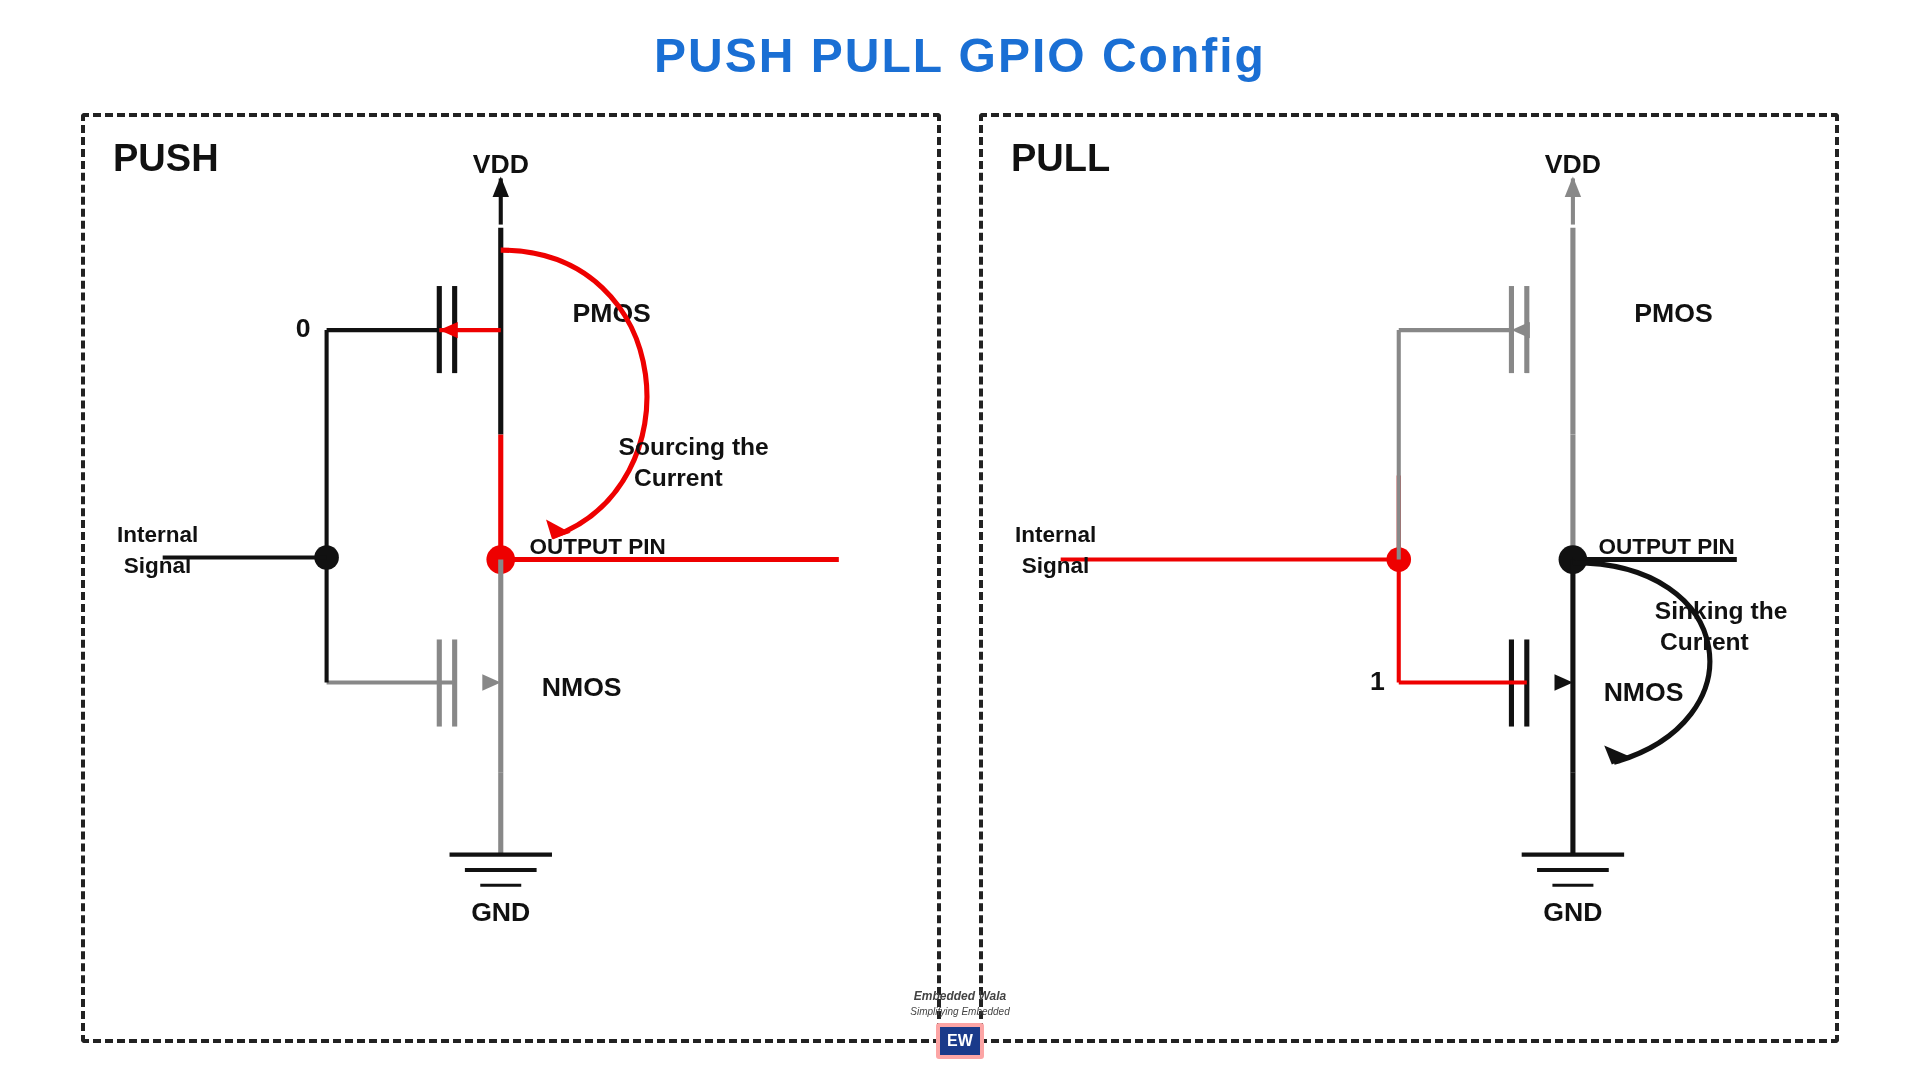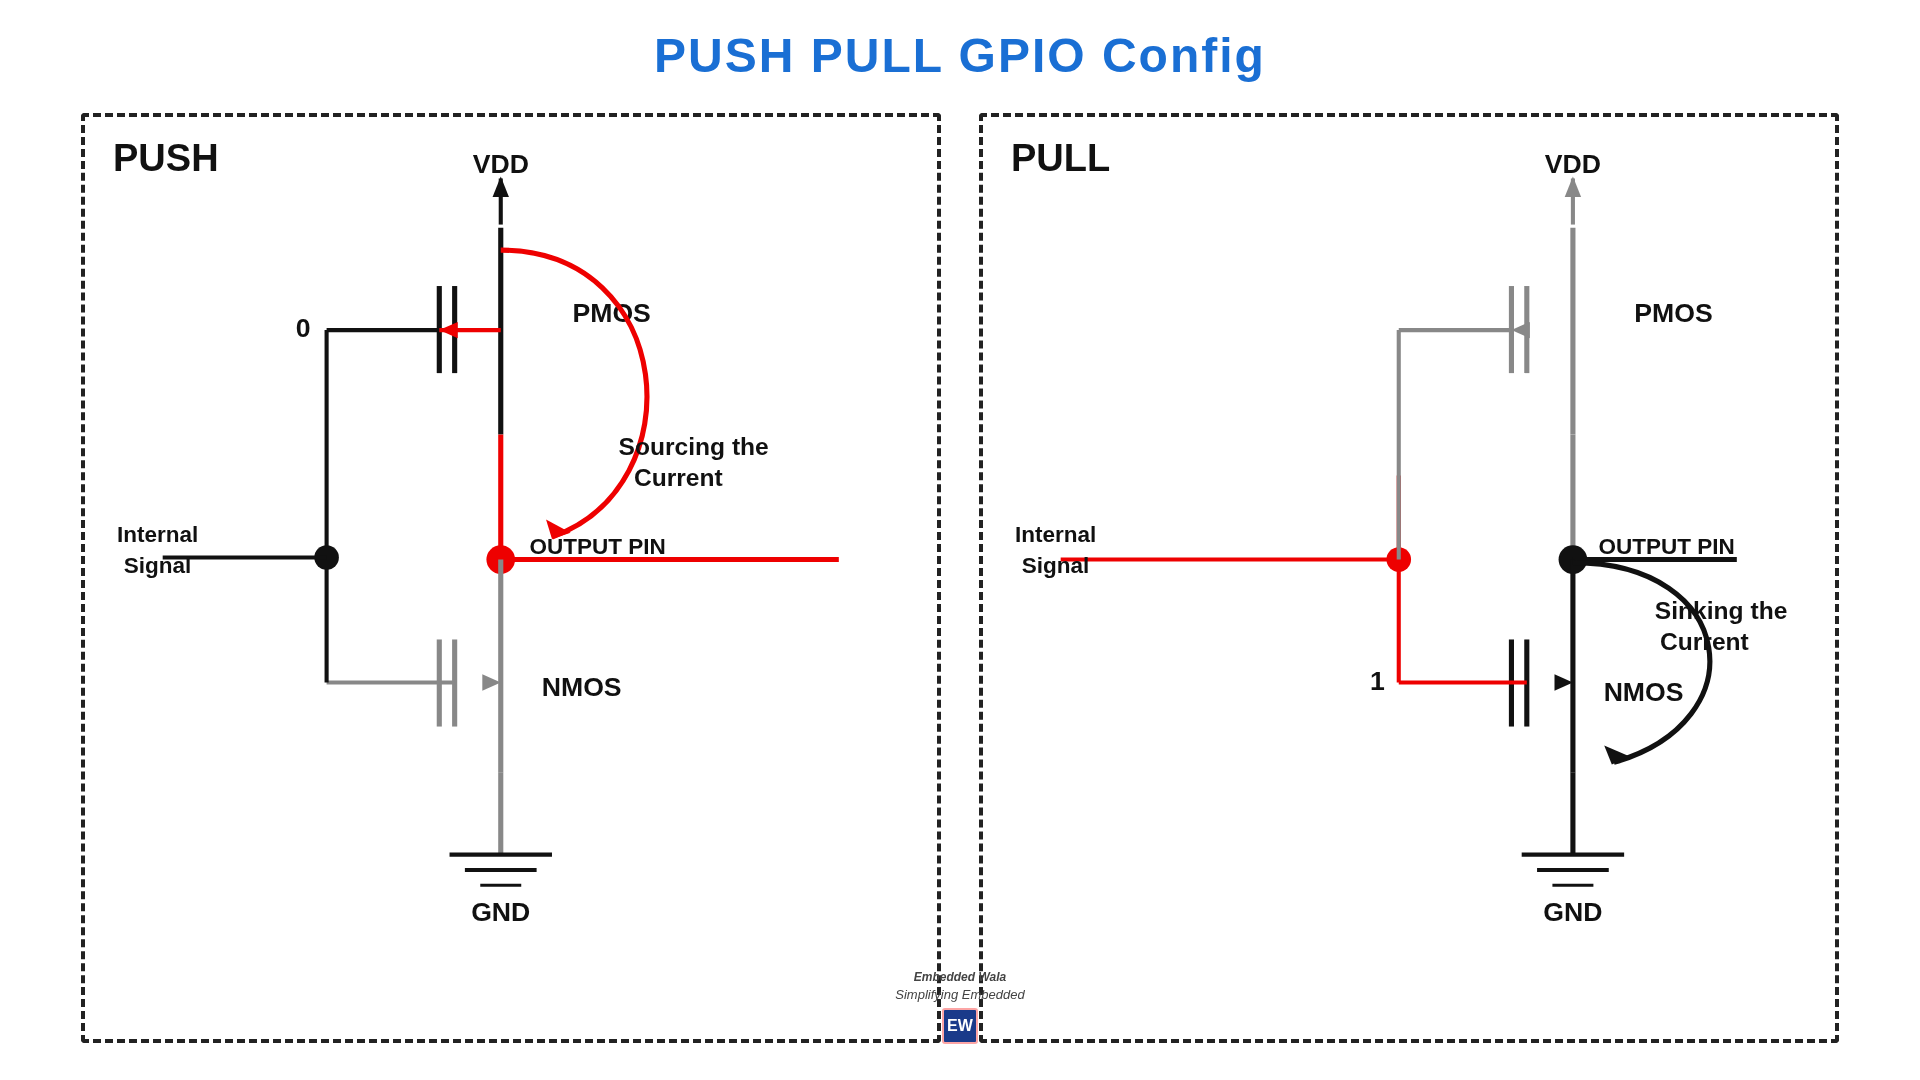--- a/index.html
+++ b/index.html
@@ -51,28 +51,28 @@
       right: 20px;
       text-align: center;
       font-size: 10px;
       color: #555;
     }
     .watermark .ew-badge {
       background: #1a3a8a;
       color: white;
       font-size: 16px;
       font-weight: bold;
-      width: 36px;
+      width: 48px;
       height: 36px;
       display: flex;
       align-items: center;
       justify-content: center;
-      border: 2px solid #fca5a5;
+      border: 4px solid #fca5a5;
       border-radius: 3px;
-      margin: 4px auto 16px;
+      margin: 4px auto 1px;
     }
     .watermark-text {
       font-size: 9px;
       color: #444;
       line-height: 1.4;
       font-style: italic;
     }
   </style>
 </head>
 <body>
@@ -212,18 +212,18 @@
       <text x="55" y="415" font-size="22" font-weight="bold" text-anchor="middle" fill="#111">Internal</text>
       <text x="55" y="445" font-size="22" font-weight="bold" text-anchor="middle" fill="#111">Signal</text>
     </svg>
   </div>
 
 </div>
 
 <div class="watermark" style="position:absolute; bottom: 20px; left: 50%; transform: translateX(-50%); text-align:center;">
   <div class="watermark-text">
     <div style="font-weight:bold; font-size:12px; font-style:italic;">Embedded Wala</div>
-    <div style="font-size:13px;">Simplifying Embedded</div>
+    <div style="font-size:10px;">Simplifying Embedded</div>
   </div>
   <div class="ew-badge">
     <span>EW</span>
   </div>
 </div>
 
 </body></html>

